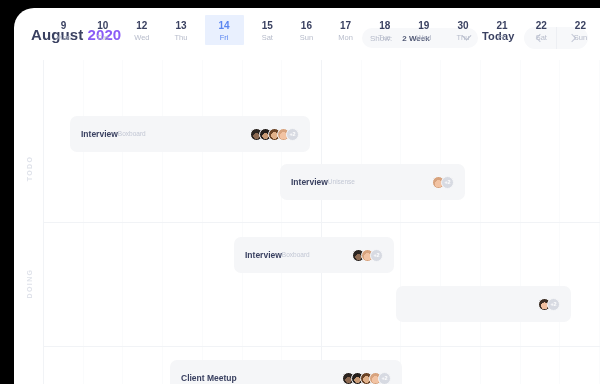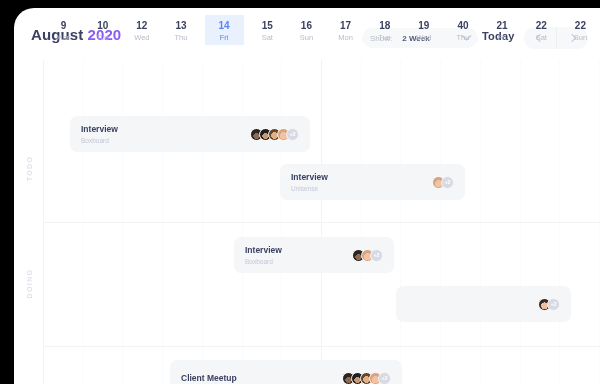--- a/index.html
+++ b/index.html
@@ -117,21 +117,21 @@
 
   
   .card {
     position:absolute;
     background:#f5f6f8;
     border-radius:7px;
     display:flex; align-items:center;
     padding:0 11px;
     height:36px;
   }
-  .card-text { display:flex; flex-direction:column; justify-content:flex-end; }
+  .card-text { display:flex; flex-direction:row; justify-content:flex-end; }
   .card-title { font-size:8.5px; font-weight:bold; color:#3a4161; line-height:12px; white-space:nowrap; }
   .card-sub   { font-size:6.5px; color:#c2c7d4; line-height:11px; white-space:nowrap; }
 
   .avatars { margin-left:auto; display:flex; align-items:center; padding-left:10px; }
   .av {
     width:13px; height:13px; border-radius:50%;
     border:1.2px solid #f5f6f8;
     margin-left:-4px; flex:0 0 auto;
     background-size:cover;
   }
@@ -213,21 +213,21 @@
       </div>
       <div class="dayhead">
         <span class="num">18</span>
         <span class="dow">Tue</span>
       </div>
       <div class="dayhead">
         <span class="num">19</span>
         <span class="dow">Wed</span>
       </div>
       <div class="dayhead">
-        <span class="num">40</span>
+        <span class="num">30</span>
         <span class="dow">Thu</span>
       </div>
       <div class="dayhead">
         <span class="num">21</span>
         <span class="dow">Fri</span>
       </div>
       <div class="dayhead">
         <span class="num">22</span>
         <span class="dow">Sat</span>
       </div>

